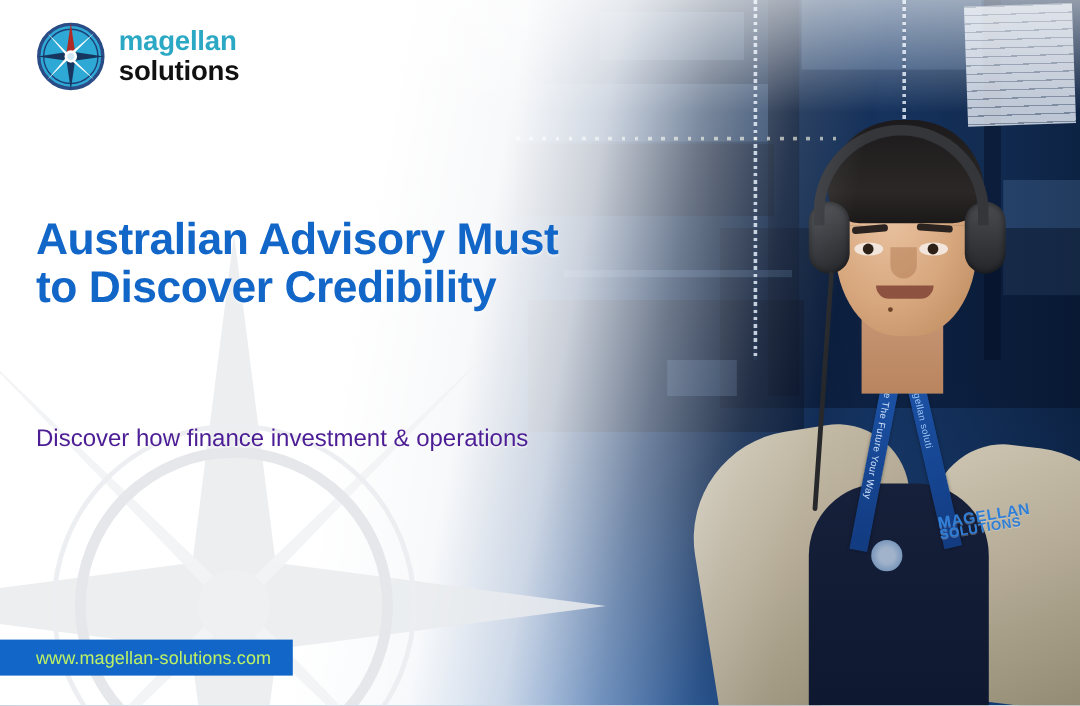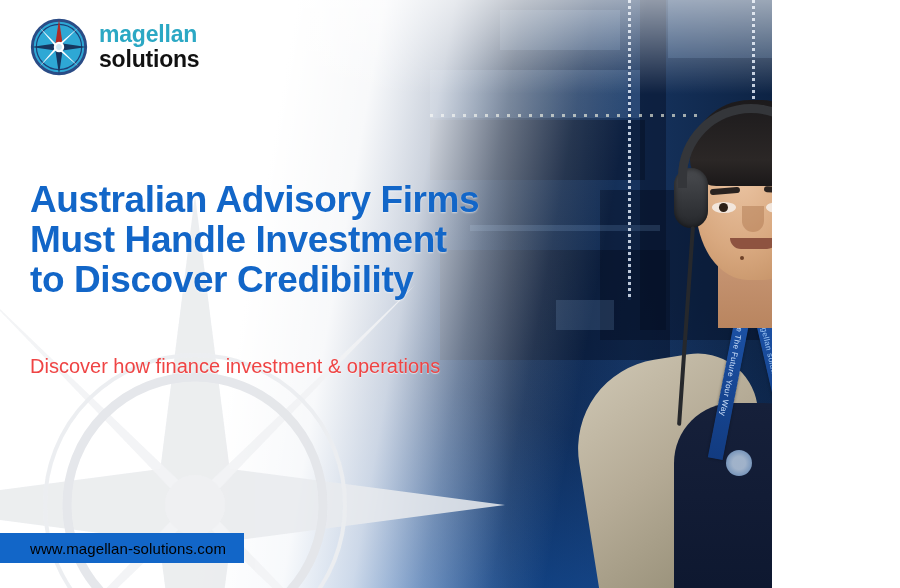--- a/index.html
+++ b/index.html
@@ -1,20 +1,20 @@
 <!DOCTYPE html>
 <html><head>
 <meta charset="utf-8">
 <style>
   * { margin:0; padding:0; box-sizing:border-box; }
   html,body { width:900px; height:588px; overflow:hidden; background:#fff; }
   body { font-family:"Liberation Sans","DejaVu Sans",sans-serif; }
 
   .banner{
-    position:relative; width:772px; height:588px; overflow:hidden;
+    position:relative; width:900px; height:588px; overflow:hidden;
     background:#f6f7f9;
   }
 
   
   .photo{
     position:absolute; inset:0;
     background:
       
       linear-gradient(200deg, rgba(10,40,90,0) 38%, rgba(16,70,150,.22) 58%, rgba(22,95,190,.55) 80%, rgba(26,110,210,.85) 100%),
       
@@ -160,31 +160,31 @@
   .headline{
     position:absolute; left:30px; top:180px; width:560px;
     font-size:37px; font-weight:bold; line-height:40px;
     letter-spacing:-.4px;
     text-shadow:0 1px 2px rgba(255,255,255,.55);
   }
   .headline div{ white-space:nowrap; }
 
   .subhead{
     position:absolute; left:30px; top:352px; width:560px;
-    font-size:20px; line-height:29px; color:#ef4444;
+    font-size:20px; line-height:29px; color:#4c1d95;
     text-shadow:0 1px 1px rgba(255,255,255,.6);
   }
   .subhead div{ white-space:nowrap; }
 
   
   .urlbar{
     position:absolute; left:0; top:533px; height:30px;
     padding:0 18px 0 30px;
     display:flex; align-items:center;
-    color:#000000; font-size:15px; letter-spacing:.1px;
+    color:#bef264; font-size:15px; letter-spacing:.1px;
   }
 </style>
 </head>
 <body>
 
 <div class="banner">
 
   <div class="photo">
 
     <div class="pane dark" style="left:640px; top:0; width:26px; height:330px;"></div>
@@ -284,22 +284,21 @@
       <circle cx="50" cy="50" r="9" fill="#ffffff"></circle>
       <circle cx="50" cy="50" r="5" fill="#cfe7f3"></circle>
     </svg>
     <div class="logo-text">
       <div class="t1" style="color:#2BA8C4;">magellan</div>
       <div class="t2" style="color:#111111;">solutions</div>
     </div>
   </div>
 
   <div class="headline" style="color:#1266C8;">
-    <div>Australian Advisory Firms</div>
-    <div>Must Handle Investment</div>
+    <div>Australian Advisory Must</div>
     <div>to Discover Credibility</div>
   </div>
 
   <div class="subhead">
     <div>Discover how finance investment &amp; operations</div>
   </div>
 
   <div class="urlbar" style="background:#1266C8;">
     <span>www.magellan-solutions.com</span>
   </div>

